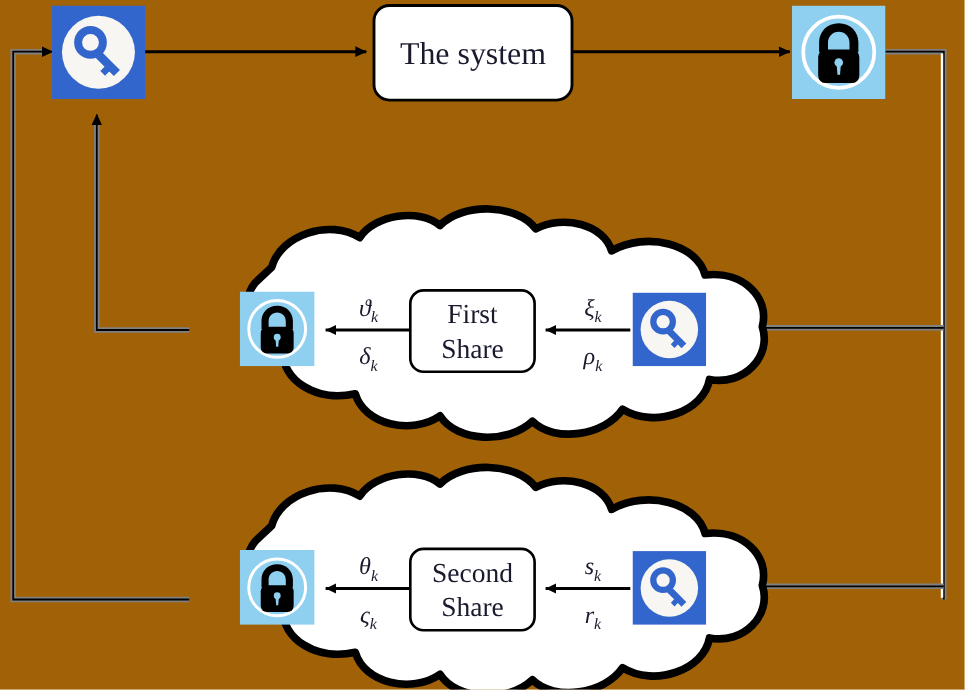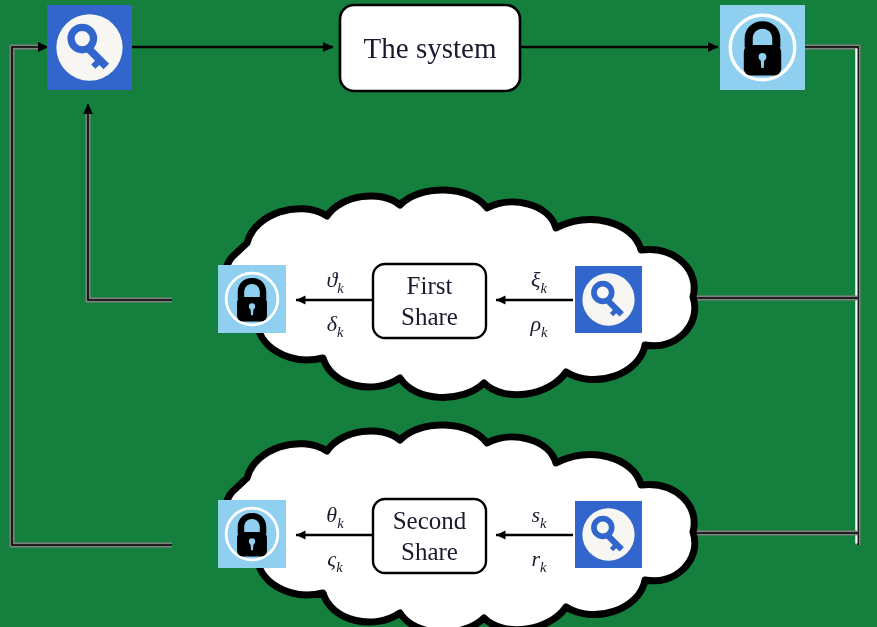--- a/index.html
+++ b/index.html
@@ -7,21 +7,21 @@
     padding: 0;
     background: #ffffff;
   }
   body {
     font-family: "Liberation Serif", "DejaVu Serif", serif;
   }
   #diagram-root {
     position: relative;
     width: 877px;
     height: 627px;
-    background: #15803d;
+    background: #a16207;
     overflow: hidden;
   }
   #diagram-svg {
     position: absolute;
     left: 0;
     top: 0;
     width: 877px;
     height: 627px;
   }
   .box-label {

